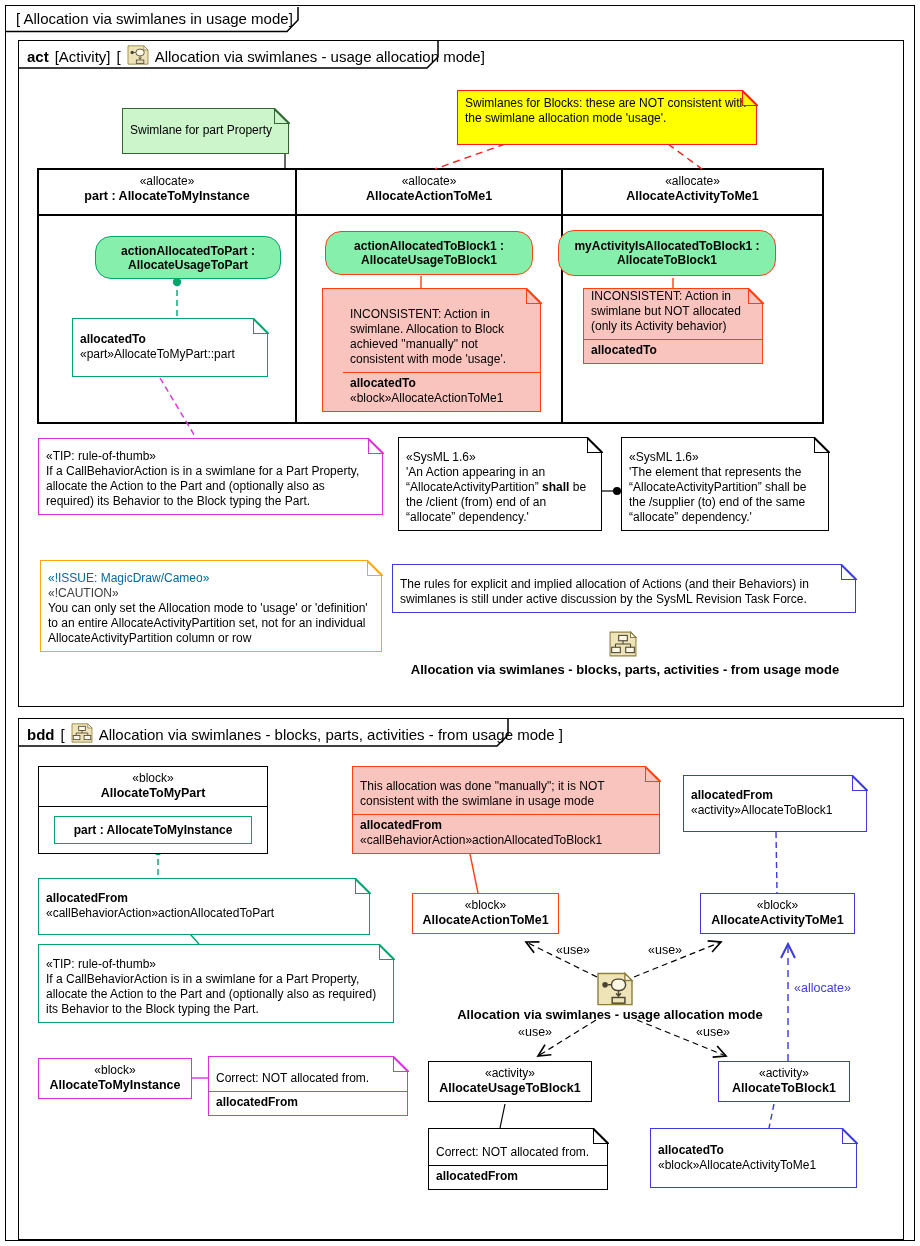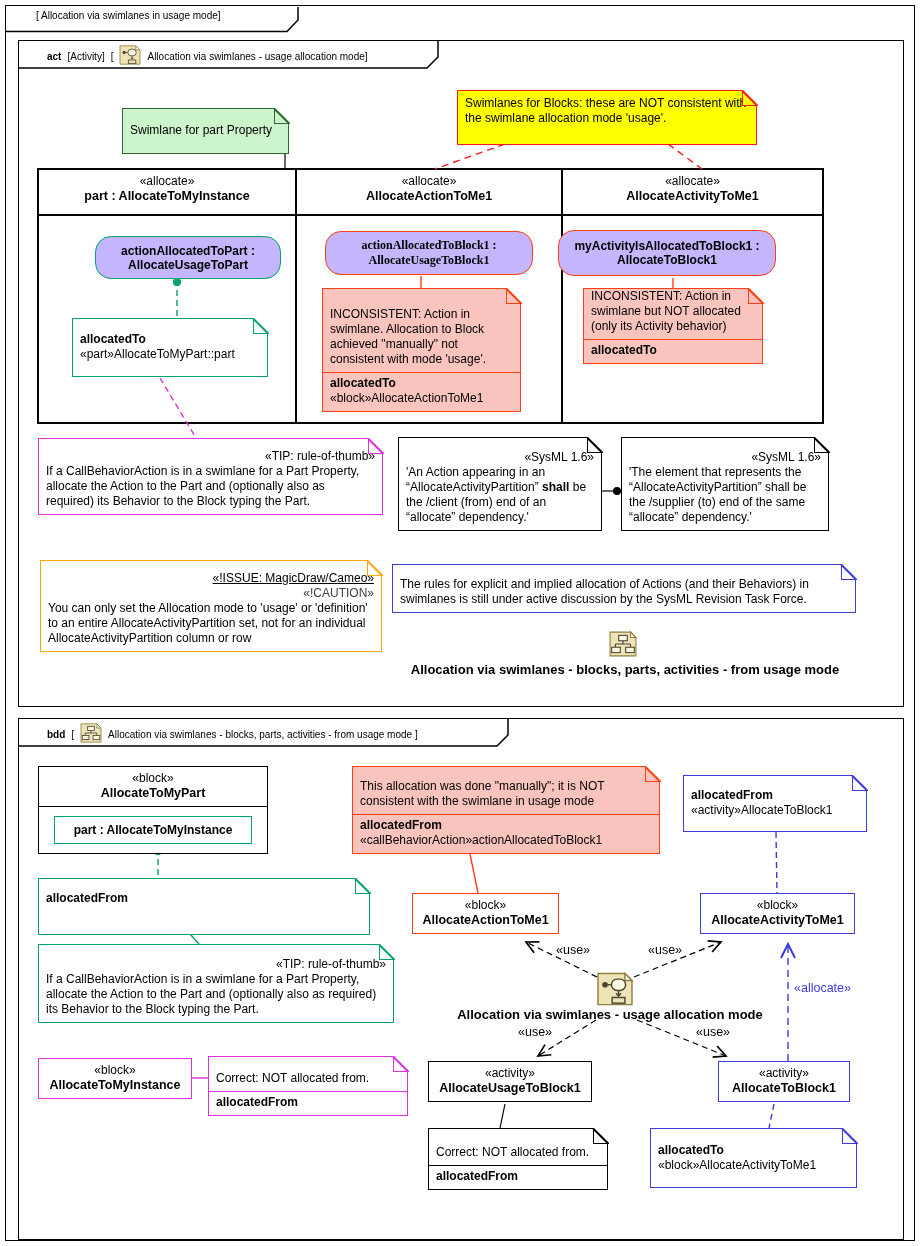--- a/index.html
+++ b/index.html
@@ -4,21 +4,21 @@
 <style>
   html,body{margin:0;padding:0;}
   body{
     width:920px;height:1246px;position:relative;background:#ffffff;
     font-family:"Liberation Sans", sans-serif;color:#000;font-size:12px;
     overflow:hidden;
   }
   .abs{position:absolute;}
   .page-border{position:absolute;left:5px;top:5px;width:908px;height:1234px;border:1.5px solid #000;z-index:1;}
   .frame{position:absolute;border:1.5px solid #000;z-index:2;background:transparent;}
-  .tabtext{position:absolute;z-index:7;display:flex;align-items:center;gap:6px;font-size:10px;white-space:nowrap;margin-left:20px;}
+  .tabtext{position:absolute;z-index:7;display:flex;align-items:center;gap:6px;font-size:15px;white-space:nowrap;}
   .b{font-weight:bold;}
   svg.layer{position:absolute;left:0;top:0;z-index:4;pointer-events:none;}
 
   
   .c-blk{--c:#000000;}
   .c-green{--c:#00A46C;}
   .c-dgreen{--c:#336633;--fill:#CCF5CC;}
   .c-red{--c:#FF1A1A;--fill:#FFFF00;}
   .c-or{--c:#FF4012;}
   .c-orp{--c:#FF4012;--fill:#FAC4BE;}
@@ -27,28 +27,28 @@
   .c-blue{--c:#3B3BE0;}
 
   .note{position:absolute;background:var(--fill,#fff);border:1.5px solid var(--c,#000);z-index:6;line-height:15px;}
   .note .fold{position:absolute;top:-1.5px;right:-1.5px;width:15px;height:15px;
     border-left:1.5px solid var(--c);border-bottom:1.5px solid var(--c);
     background:linear-gradient(to bottom left,#fff 0 50%,var(--fill,#fff) 50% 100%);}
   .note .fold::after{content:"";position:absolute;left:0;top:0;width:21px;height:1.5px;
     background:var(--c);transform:rotate(45deg);transform-origin:0 0;}
   .note .body{padding:5px 7px;}
   .note .cmp{border-top:1.5px solid var(--c);padding:3px 7px 5px;}
-  .ctr{text-align:right;}
+  .ctr{text-align:left;}
 
   .block{position:absolute;background:#fff;border:1.5px solid var(--c,#000);z-index:6;text-align:center;}
   .block .st{padding-top:4px;font-size:12px;}
   .block .nm{font-weight:bold;font-size:12.5px;padding:1px 4px 6px;}
   .block .bd{border-top:1.5px solid var(--c,#000);}
 
-  .action{position:absolute;background:#c4b5fd;border:1.5px solid var(--c);border-radius:16px;z-index:6;
+  .action{position:absolute;background:#86efac;border:1.5px solid var(--c);border-radius:16px;z-index:6;
     display:flex;align-items:center;justify-content:center;text-align:center;font-weight:bold;padding:0 8px;}
 
   .lane-table{position:absolute;left:37px;top:168px;width:783px;height:252px;border:2px solid #000;
     display:grid;grid-template-columns:258px 266px 1fr;z-index:3;background:transparent;}
   .lane{border-right:2px solid #000;}
   .lane:last-child{border-right:none;}
   .lane-head{height:40px;border-bottom:2px solid #000;text-align:center;padding-top:4px;}
   .lane-head .nm{font-weight:bold;font-size:12.5px;padding-top:1px;}
 
   .part-box{margin:9px auto 0;width:196px;height:26px;line-height:26px;border:1.5px solid #00A46C;
@@ -164,25 +164,25 @@
 </div>
 
 <div class="note c-green" style="left:72px;top:318px;width:194px;height:57px;">
   <span class="fold"></span>
   <div class="body" style="padding-top:13px;">
     <div class="b">allocatedTo</div>
     <div>«part»AllocateToMyPart::part</div>
   </div>
 </div>
 
-<div class="action c-or" style="left:325px;top:231px;width:190px;height:42px;font-family:Liberation Serif, serif;">
+<div class="action c-or" style="left:325px;top:231px;width:190px;height:42px;">
   <span>actionAllocatedToBlock1 : AllocateUsageToBlock1</span>
 </div>
 
-<div class="note c-orp" style="left:322px;top:288px;width:197px;">
+<div class="note c-orp" style="left:322px;top:288px;width:197px;padding-left:20px;">
   <span class="fold"></span>
   <div class="body" style="padding-top:18px;">INCONSISTENT: Action in swimlane. Allocation to Block achieved "manually" not consistent with mode 'usage'.</div>
   <div class="cmp">
     <div class="b">allocatedTo</div>
     <div>«block»AllocateActionToMe1</div>
   </div>
 </div>
 
 <div class="action c-or" style="left:558px;top:230px;width:200px;height:44px;">
   <span>myActivityIsAllocatedToBlock1 : AllocateToBlock1</span>
@@ -216,21 +216,21 @@
   <span class="fold"></span>
   <div class="body" style="padding-top:12px;">
     <div class="ctr">«SysML 1.6»</div>
     <div>'The element that represents the “AllocateActivityPartition” shall be the /supplier (to) end of the same “allocate” dependency.'</div>
   </div>
 </div>
 
 <div class="note c-oran" style="left:40px;top:560px;width:340px;">
   <span class="fold"></span>
   <div class="body" style="padding-top:10px;">
-    <div class="ctr" style="color:#000000;text-decoration:underline;">«!ISSUE: MagicDraw/Cameo»</div>
+    <div class="ctr" style="color:#0369a1;">«!ISSUE: MagicDraw/Cameo»</div>
     <div class="ctr" style="color:#404040;">«!CAUTION»</div>
     <div>You can only set the Allocation mode to 'usage' or 'definition' to an entire AllocateActivityPartition set, not for an individual AllocateActivityPartition column or row</div>
   </div>
 </div>
 
 <div class="note c-blue" style="left:392px;top:564px;width:462px;">
   <span class="fold"></span>
   <div class="body" style="padding-top:12px;">The rules for explicit and implied allocation of Actions (and their Behaviors) in swimlanes is still under active discussion by the SysML Revision Task Force.</div>
 </div>
 
@@ -267,20 +267,21 @@
   <div class="nm">AllocateToMyPart</div>
   <div class="bd" style="height:46px;">
     <div class="part-box">part : AllocateToMyInstance</div>
   </div>
 </div>
 
 <div class="note c-green" style="left:38px;top:878px;width:330px;height:55px;">
   <span class="fold"></span>
   <div class="body" style="padding-top:12px;">
     <div class="b">allocatedFrom</div>
+    <div>«callBehaviorAction»actionAllocatedToPart</div>
   </div>
 </div>
 
 <div class="note c-green" style="left:38px;top:944px;width:354px;">
   <span class="fold"></span>
   <div class="body" style="padding-top:12px;">
     <div class="ctr">«TIP: rule-of-thumb»</div>
     <div>If a CallBehaviorAction is in a swimlane for a Part Property, allocate the Action to the Part and (optionally also as required) its Behavior to the Block typing the Part.</div>
   </div>
 </div>

